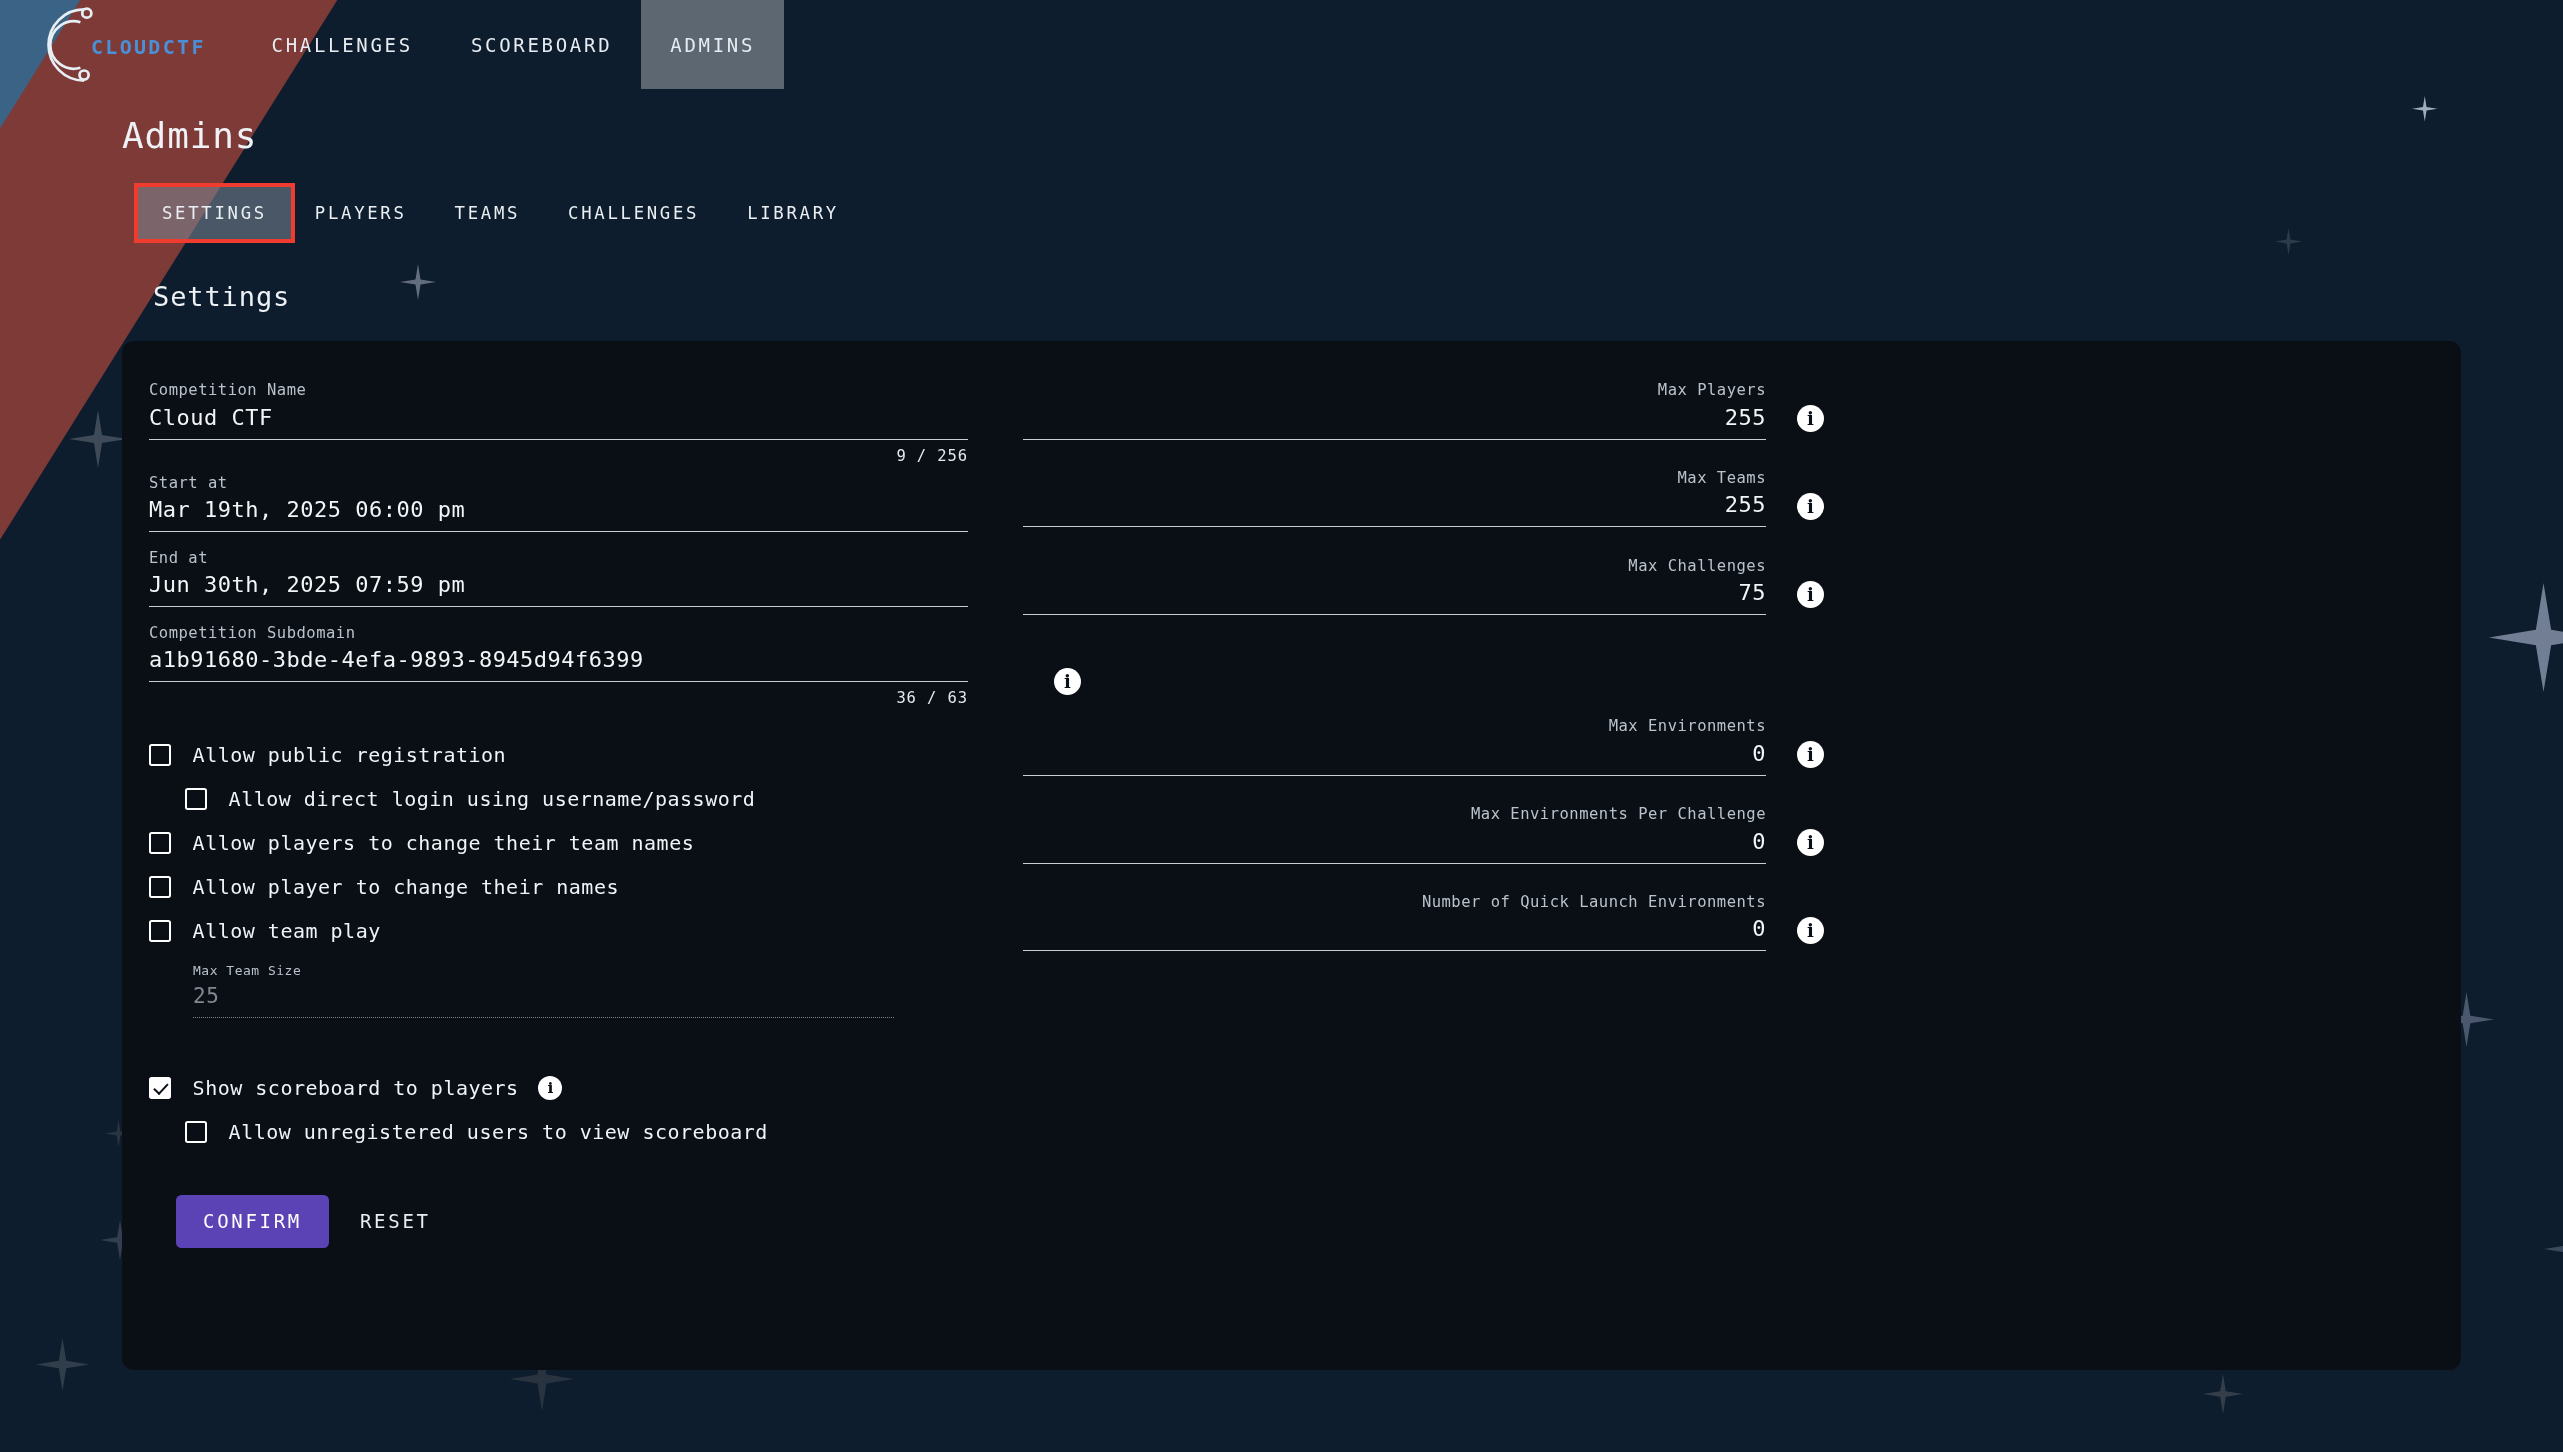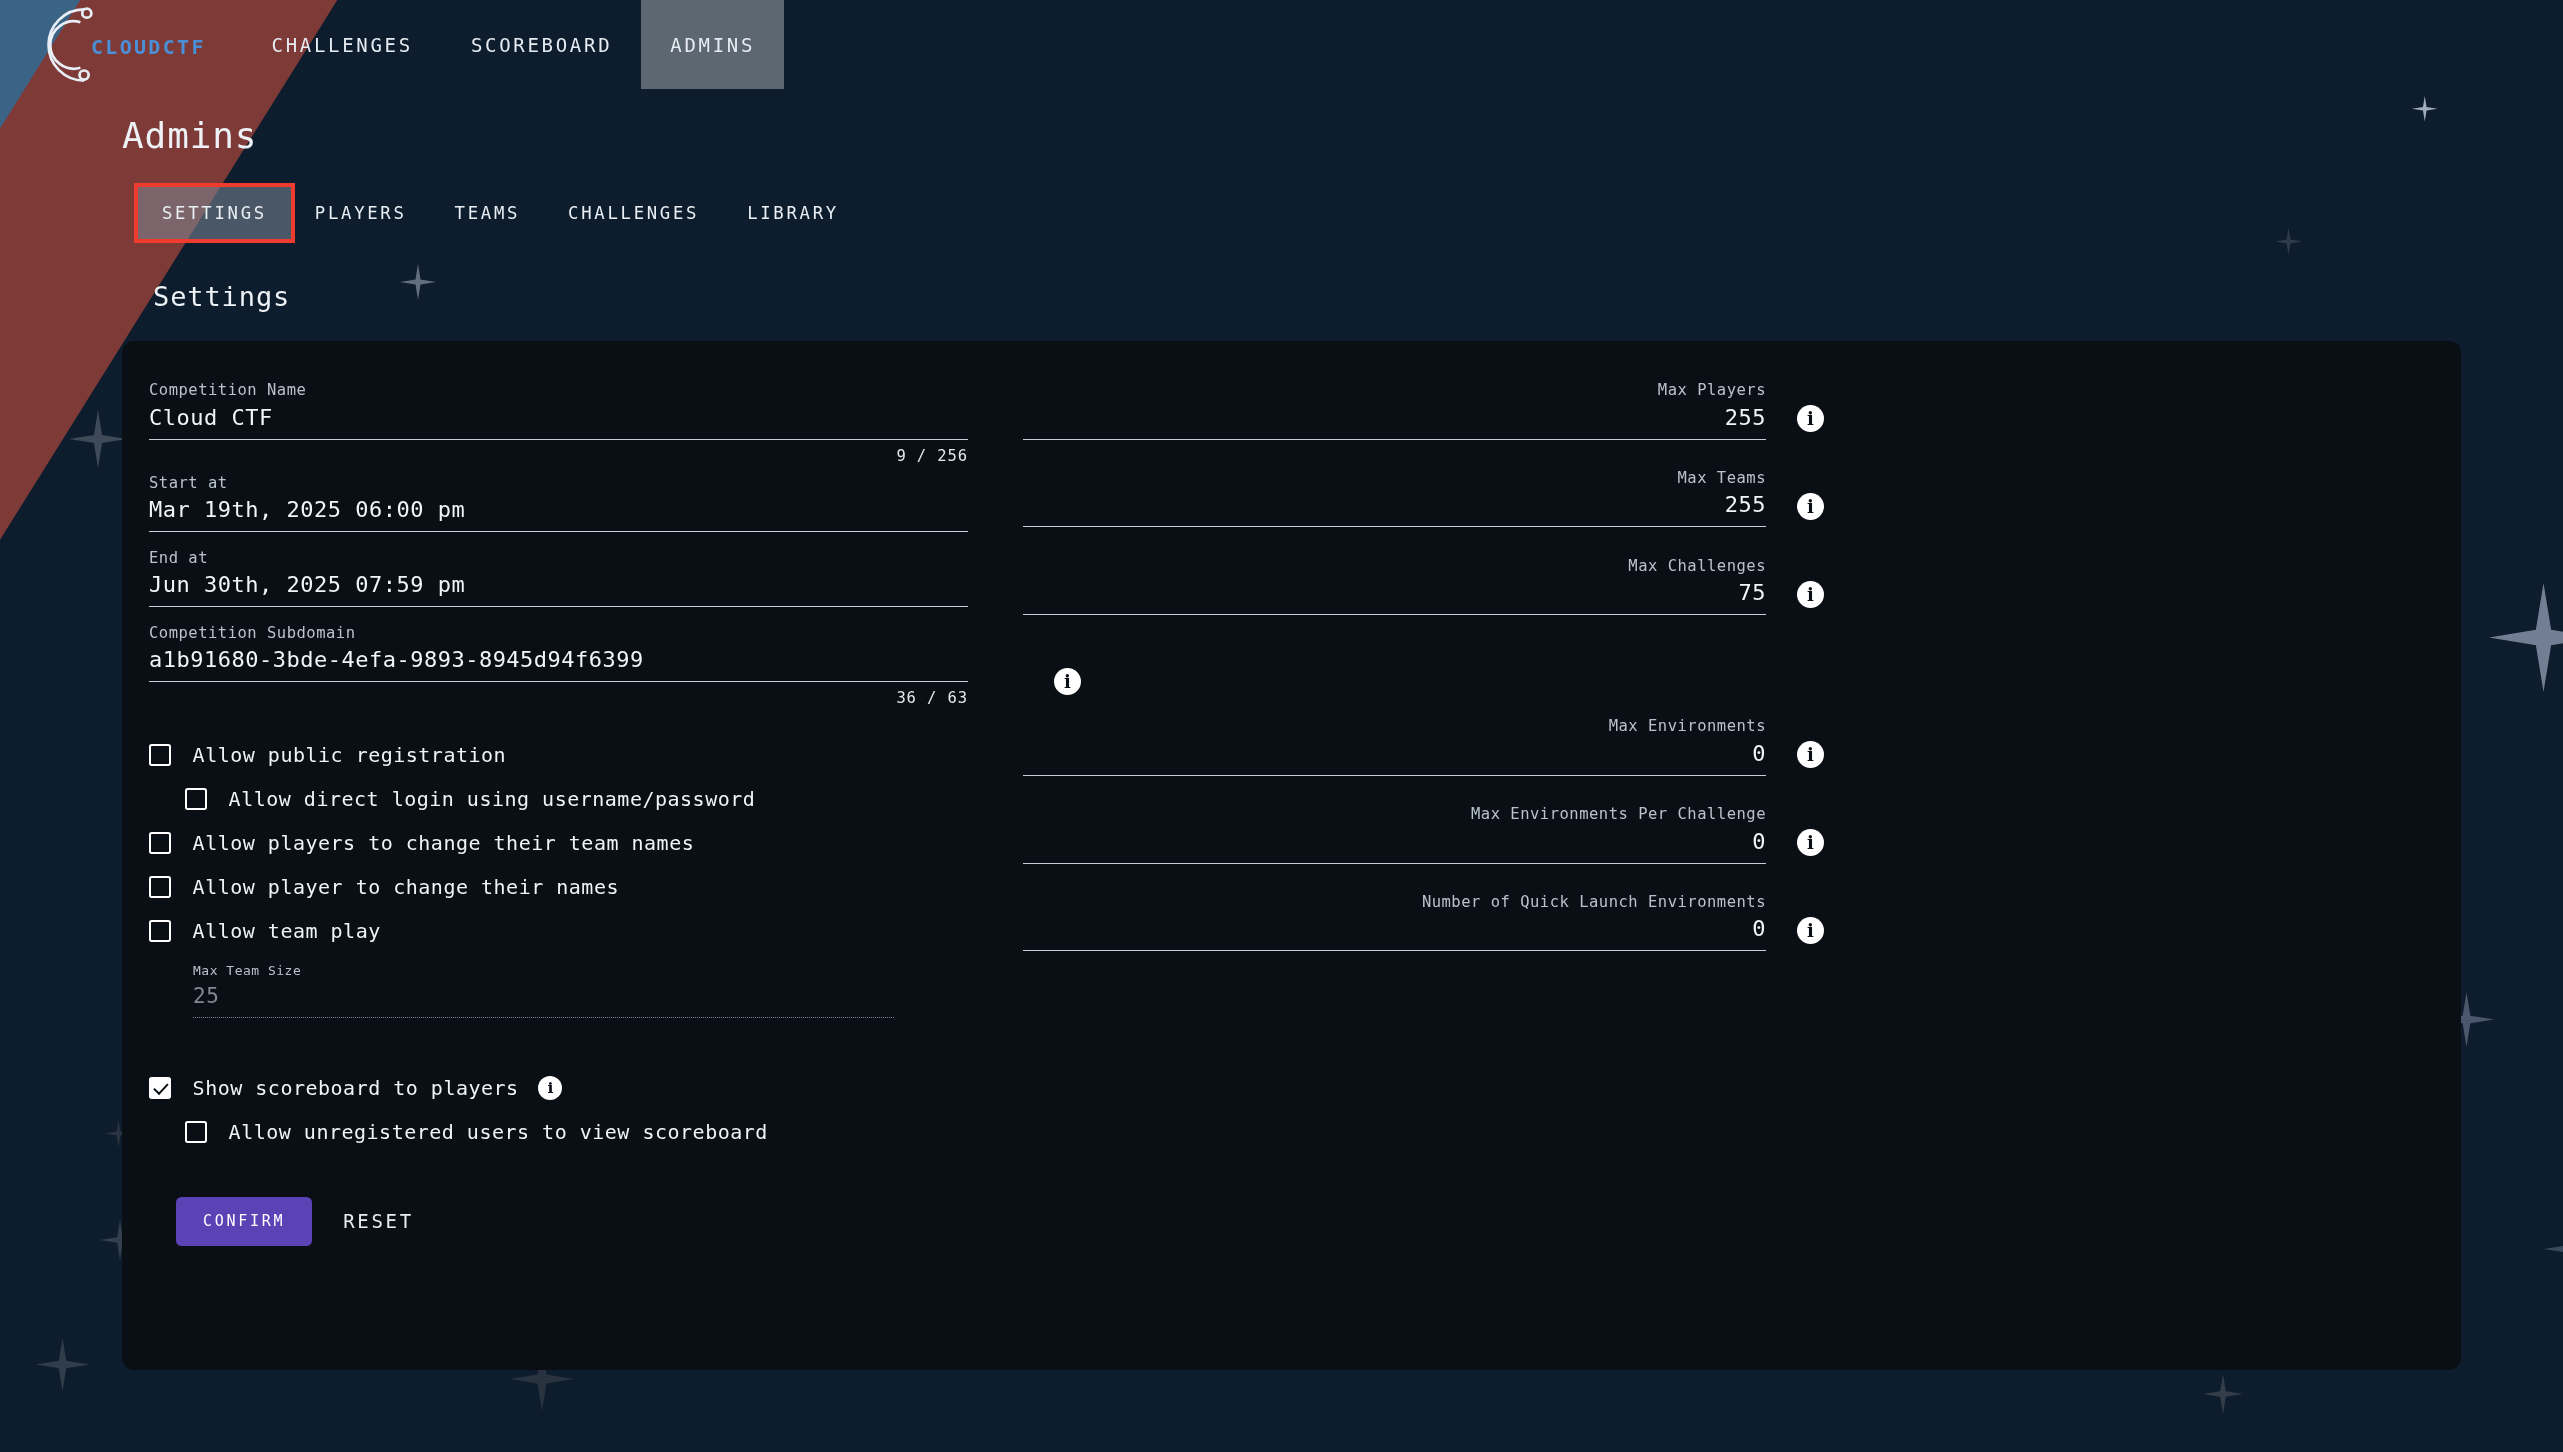--- a/index.html
+++ b/index.html
@@ -152,21 +152,21 @@
   .check-label { color: #f0f4f8; font-size: 20px; letter-spacing: 0.5px; }
 
   .team-size { margin-left: 44px; margin-top: 1.8px; width: 701px; }
   .team-size .field-label { font-size: 13px; color: #b9c2cc; }
   .team-size .field-value { color: #7f8893; font-size: 21px; }
 
   
   .btn-row { display: flex; align-items: center; margin: 51px 0 0 27px; }
   .btn-confirm {
     background: #5b42b5; color: #ffffff;
-    font-size: 15px; letter-spacing: 2.7px;
+    font-size: 19px; letter-spacing: 2.7px;
     padding: 15.5px 27px; border: none; border-radius: 5.5px; cursor: pointer;
     font-family: inherit;
   }
   .btn-reset {
     background: transparent; color: #e8edf2;
     font-size: 19px; letter-spacing: 2.7px;
     padding: 15.5px 22px; border: none; cursor: pointer; margin-left: 9px;
     font-family: inherit;
   }
 </style>

